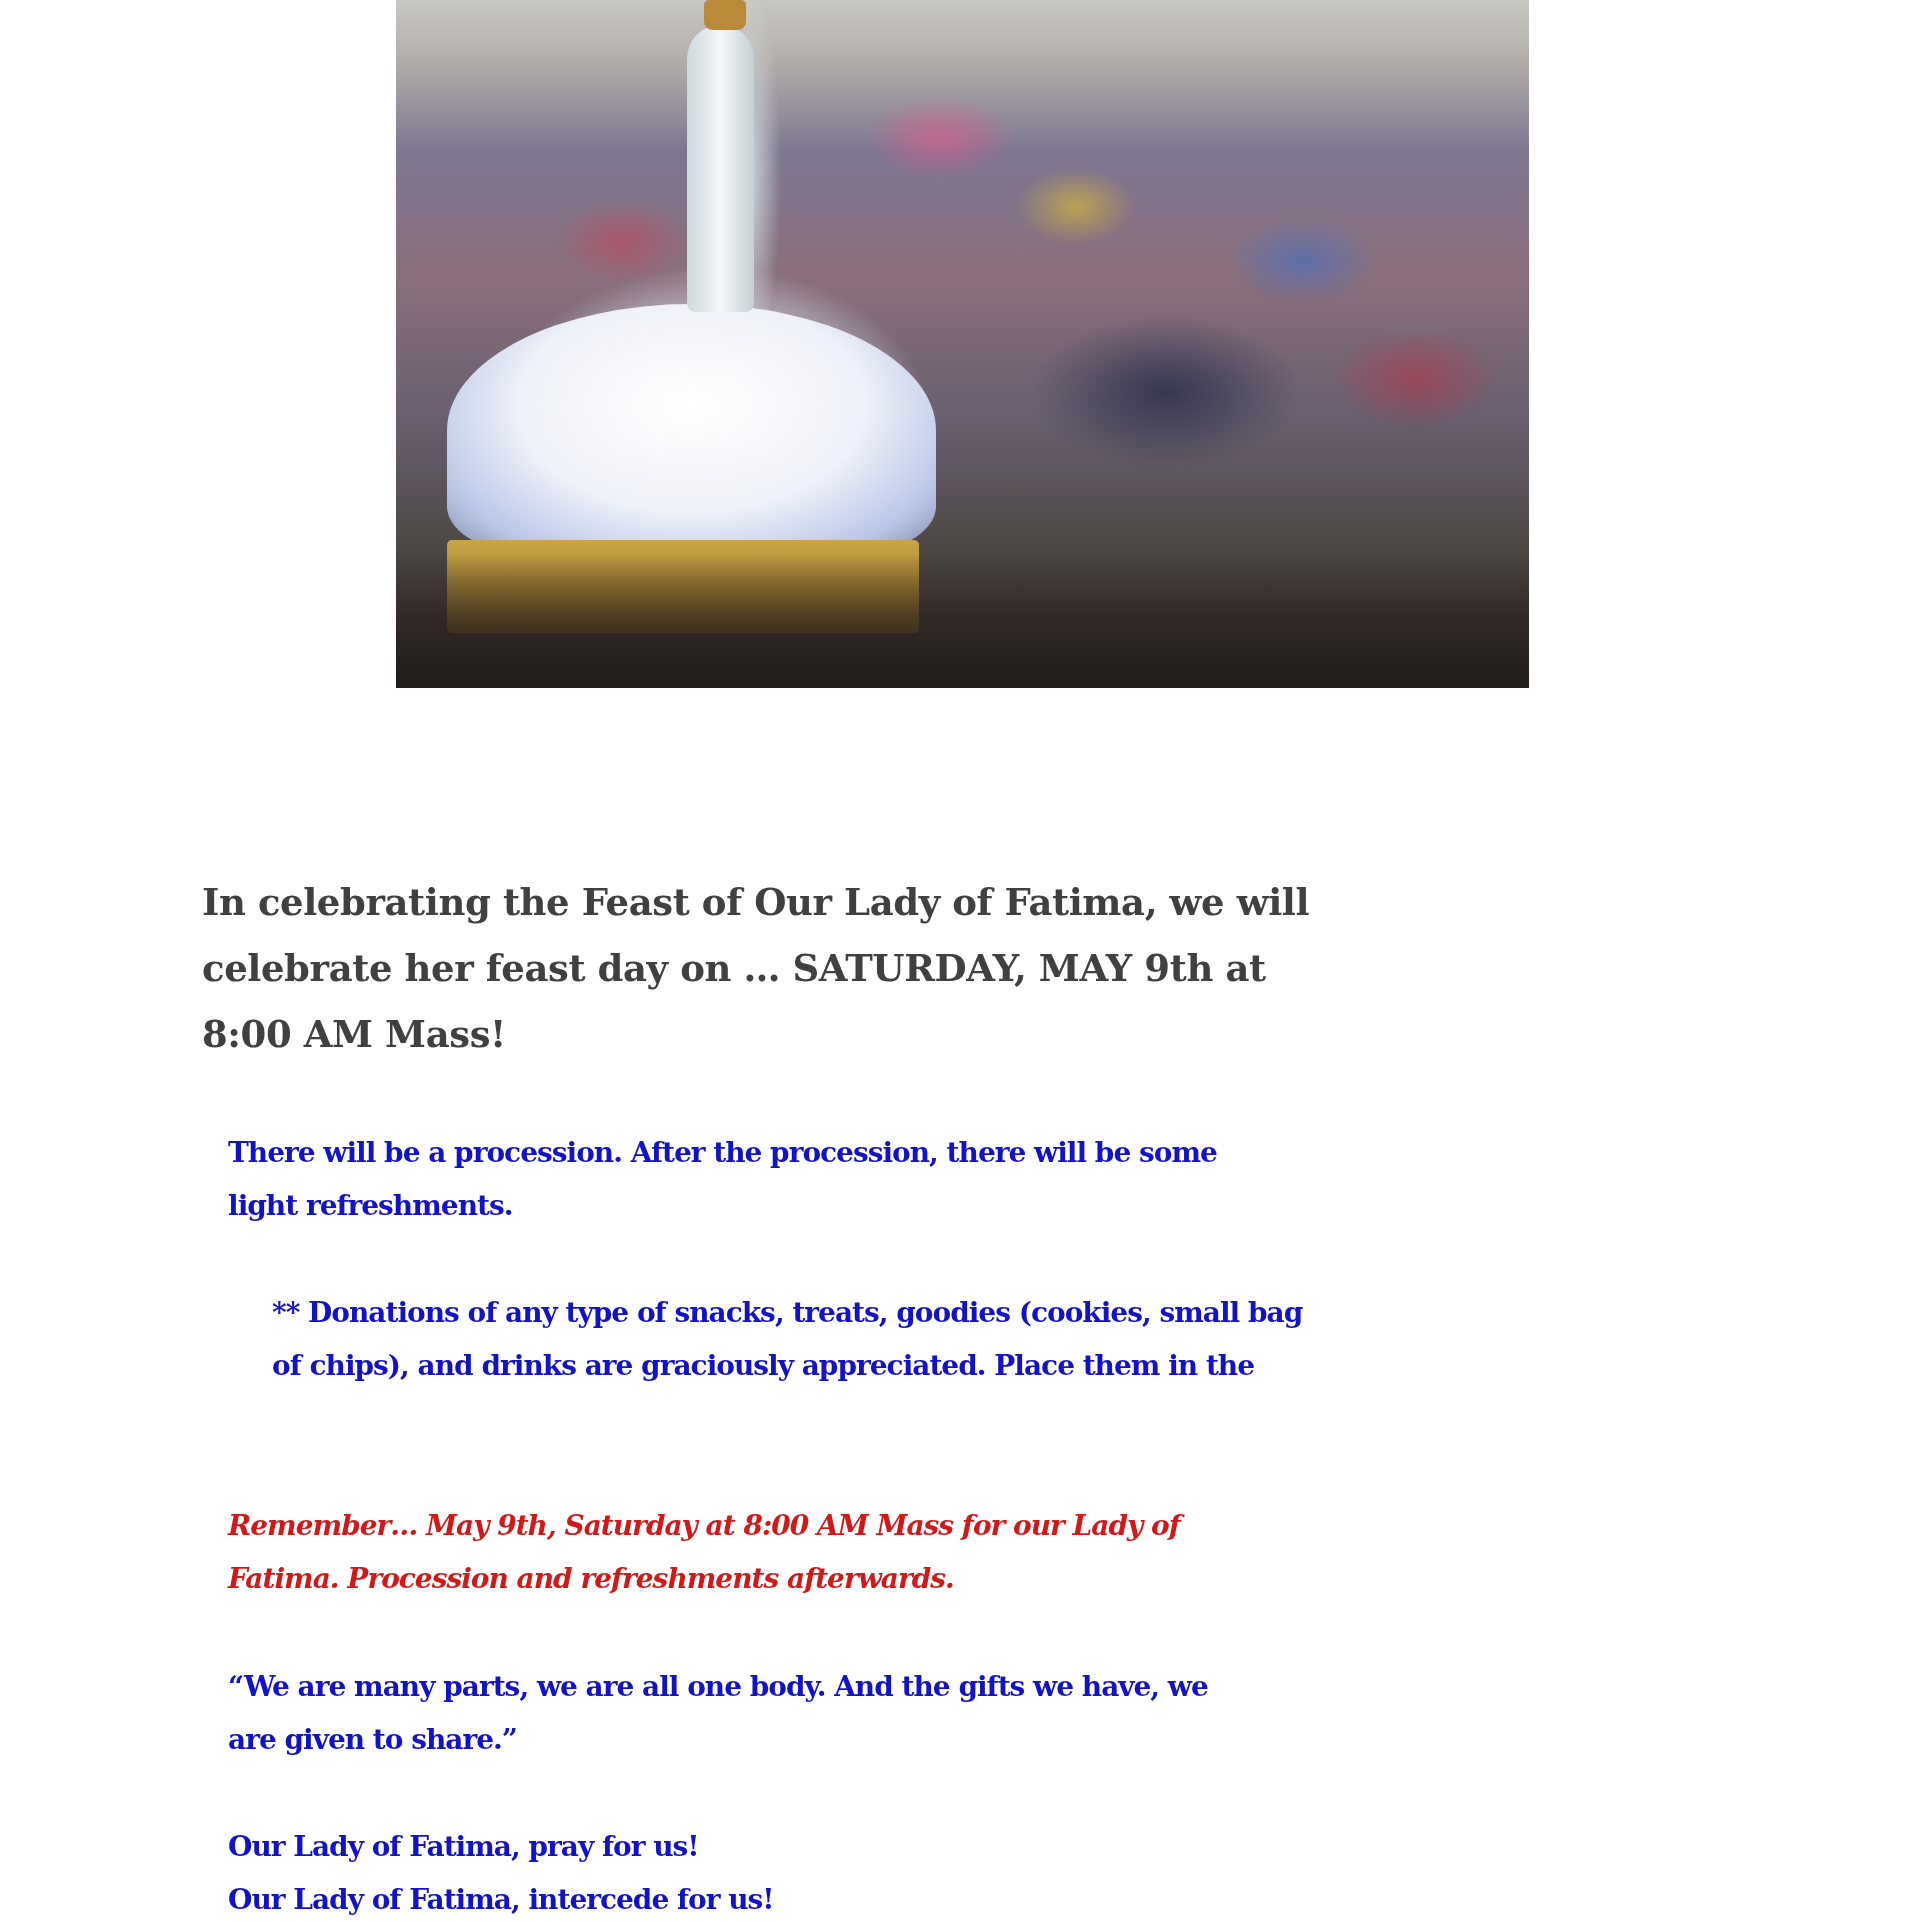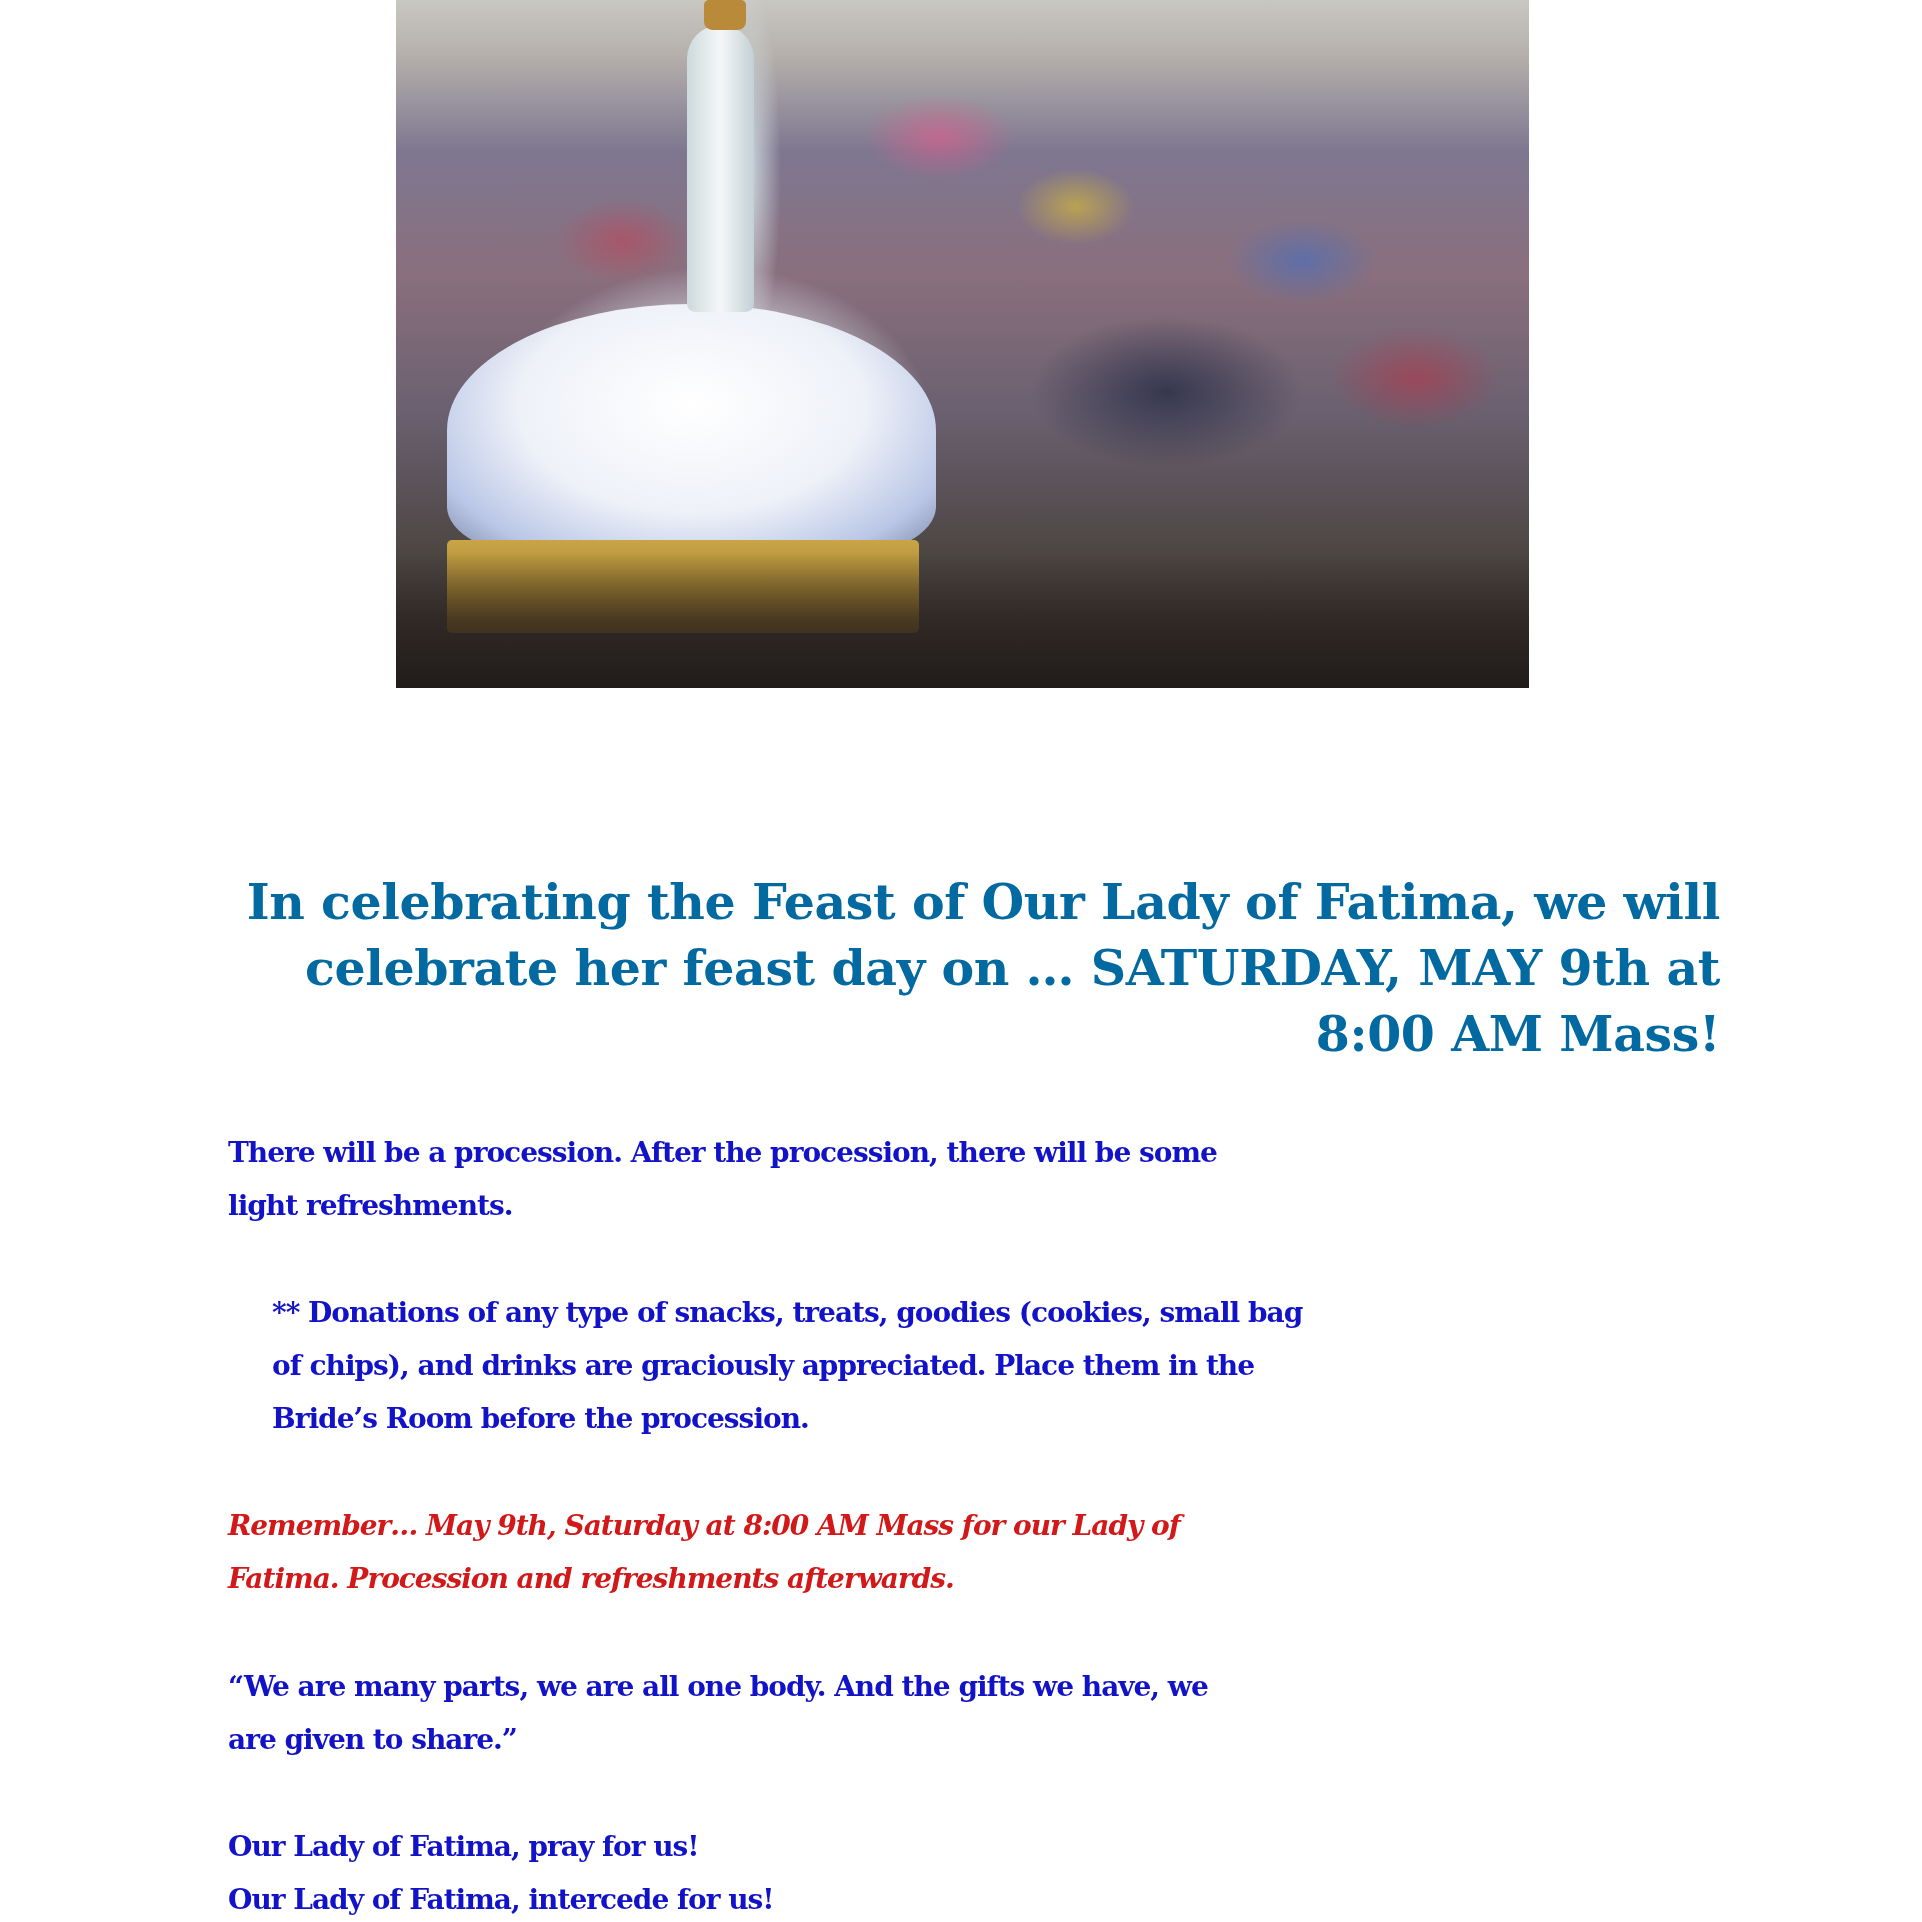--- a/index.html
+++ b/index.html
@@ -36,21 +36,21 @@
   .photo .crown {
     position: absolute; left: 308px; top: 0; width: 42px; height: 30px;
     background: #b88a3a; border-radius: 5px 5px 8.4px 8.4px;
   }
   .photo .crowd {
     position: absolute; left: 0; right: 0; bottom: 0; height: 135px;
     background: linear-gradient(to bottom, rgba(40,35,35,0) 0%, rgba(40,32,30,0.7) 50%, rgba(30,26,24,0.9) 100%);
   }
   .heading {
     position: absolute; left: 202px; width: 1518px; top: 869px;
-    text-align: right; color: #0369a1; font-weight: bold; font-size: 49px; line-height: 66px;
+    text-align: left; color: #404040; font-weight: bold; font-size: 37px; line-height: 66px;
     letter-spacing: -0.4px;
   }
   .heading .u { text-decoration-thickness: 3.4px; text-underline-offset: 6.7px; }
   .para {
     position: absolute; left: 228px; width: 1484px;
     color: #1212c8; font-weight: bold; font-size: 28px; line-height: 53px; letter-spacing: -1px;
   }
   .para.red { color: #d21818; font-style: italic; }
   #p1 { top: 1126px; }
   #p2 { top: 1286px; margin-left: 44px; }
@@ -77,21 +77,20 @@
 </div>
 
 <div class="para" id="p1">
   <span class="line">There will be a procession.  After the procession, there will be some</span>
   <span class="line">light refreshments.</span>
 </div>
 
 <div class="para" id="p2">
   <span class="line">** Donations of any type of snacks, treats, goodies (cookies, small bag</span>
   <span class="line">of chips), and drinks are graciously appreciated.  Place them in the</span>
-  <span class="line">Bride’s Room before the procession.</span>
 </div>
 
 <div class="para red" id="p3">
   <span class="line">Remember… May 9th, Saturday at 8:00 AM Mass for our Lady of</span>
   <span class="line">Fatima.  Procession and refreshments afterwards.</span>
 </div>
 
 <div class="para" id="p4">
   <span class="line">“We are many parts, we are all one body. And the gifts we have, we</span>
   <span class="line">are given to share.”</span>

